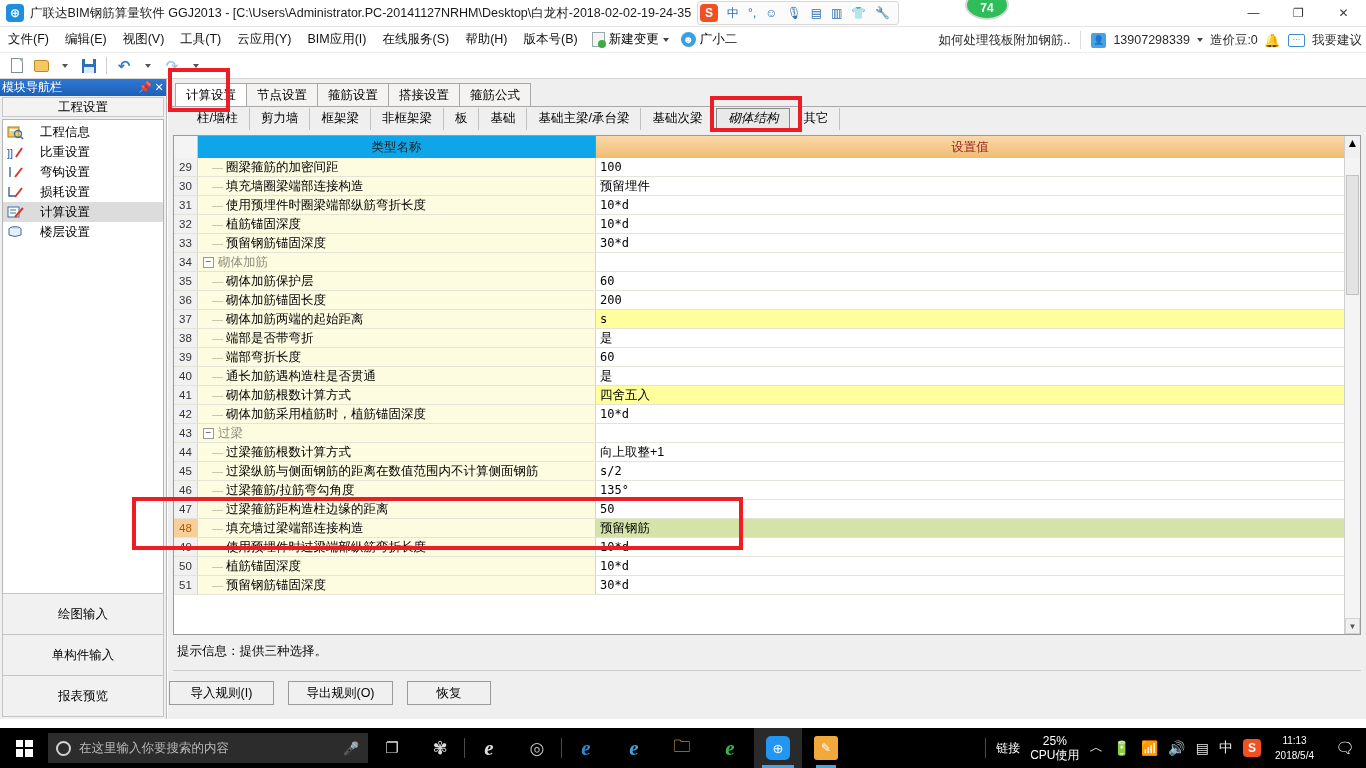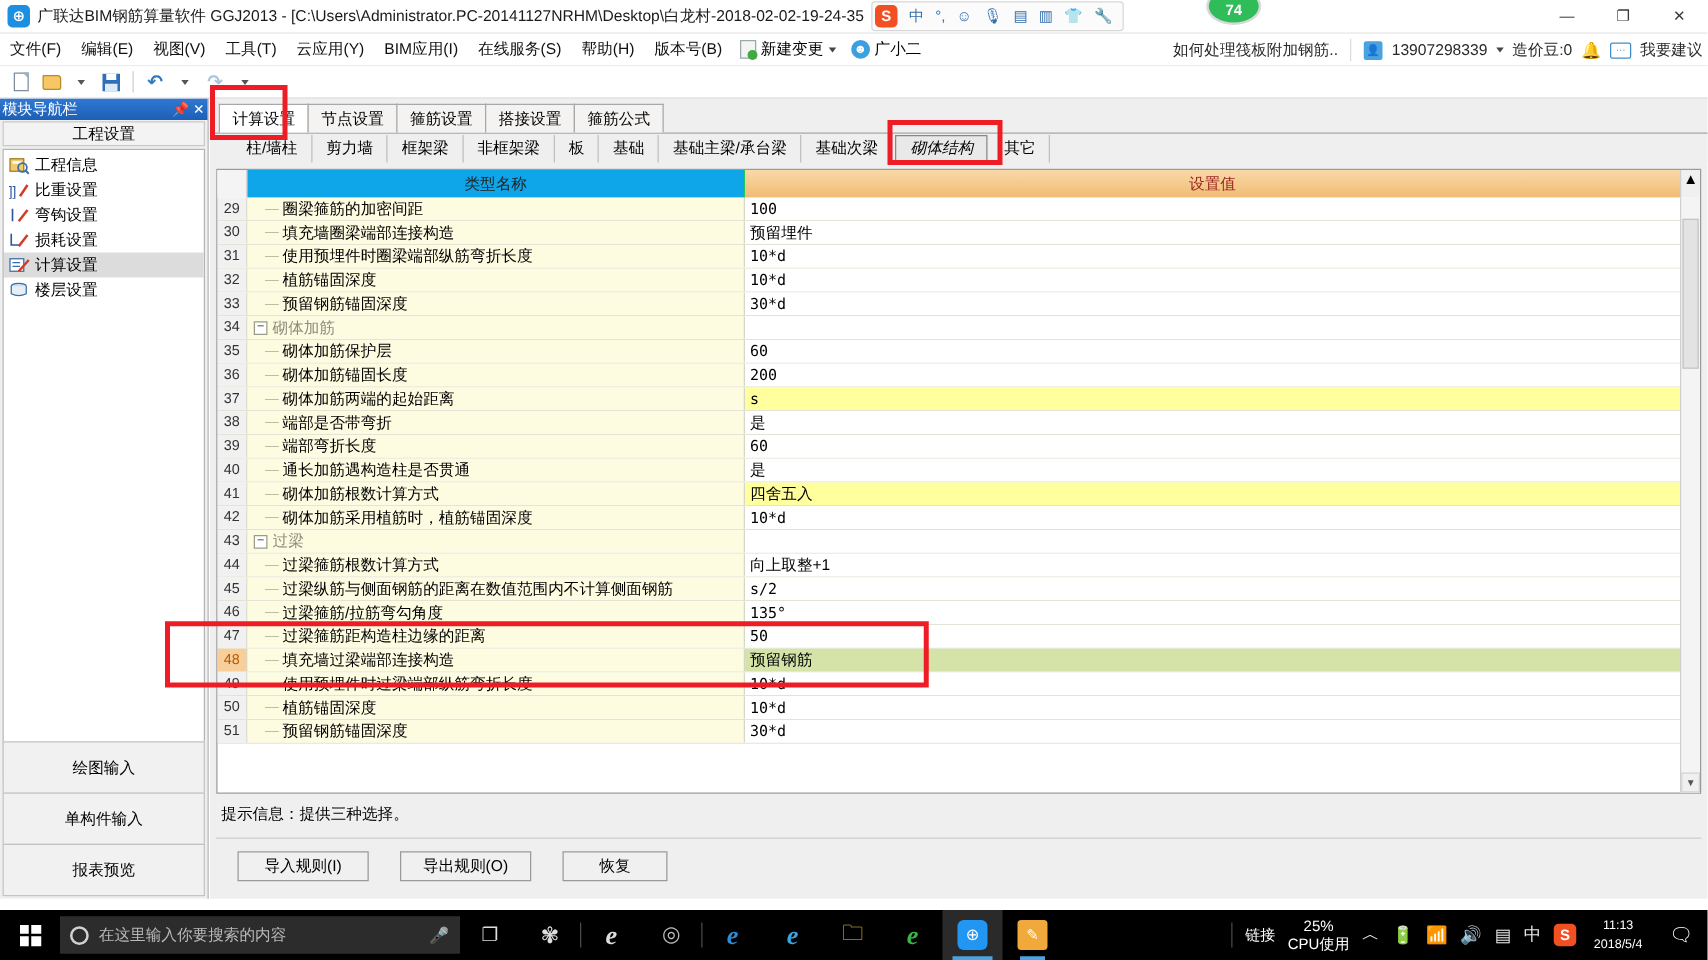--- a/index.html
+++ b/index.html
@@ -116,21 +116,21 @@
   .lp-header .ttl { flex:1; }
   .lp-header .ico { width:14px;text-align:center;font-size:11px;}
   .lp-group {
     height:20px; margin:1px 2px; background:#f4f3f3; border:1px solid #c9c9c9;
     display:flex;align-items:center;justify-content:center;font-size:12.5px;color:#000;
   }
   .lp-tree {
     position:absolute; left:2px; top:40px; right:2px; bottom:94px;
     background:#fff; border:1px solid #b5b5b5; overflow:hidden; padding-top:2px;
   }
-  .lp-item { height:20px; display:flex; align-items:center; gap:4px; padding-left:4px; font-size:12.5px;}
+  .lp-item { height:20px; display:flex; align-items:center; gap:16px; padding-left:4px; font-size:12.5px;}
   .lp-item.sel { background:#dcdcdc; }
   .lp-item .lbl { color:#000; }
   .lp-ico { width:17px;height:15px;flex:none;position:relative;}
   .lp-bottom { position:absolute; left:2px; right:2px; bottom:2px; }
   .lp-btn {
     height:42px; background:#f2f1f1; border:1px solid #c4c4c4; margin-top:-1px;
     display:flex;align-items:center;justify-content:center;font-size:12.5px;color:#000;
   }
 
   
@@ -204,21 +204,21 @@
   .vs-btn { height:16px; display:flex;align-items:center;justify-content:center;
             font-size:8px; color:#555; background:#f0f0f0; border:1px solid #d3d3d3;}
   .vs-thumb { position:absolute; left:1px; right:1px; top:17px; height:120px;
               background:#e3e3e3; border:1px solid #c2c2c2; }
 
   .hint {
     position:absolute; left:5px; right:5px; bottom:56px; height:24px;
     font-size:12.5px; color:#000; display:flex; align-items:center; padding-left:4px;
   }
   .btnrow {
-    position:absolute; left:22px; bottom:14px; display:flex; gap:25px;
+    position:absolute; left:1px; bottom:14px; display:flex; gap:14px;
   }
   .dlg-btn {
     width:105px; height:24px; background:#f1f0f0; border:1px solid #9a9a9a;
     display:flex;align-items:center;justify-content:center; font-size:12.5px; color:#000;
   }
   .sep-line { position:absolute; left:5px; right:5px; bottom:48px; height:1px; background:#cdcdcd; }
 
   
   .redbox { position:absolute; border:4px solid #ee1c24; pointer-events:none; }
 

